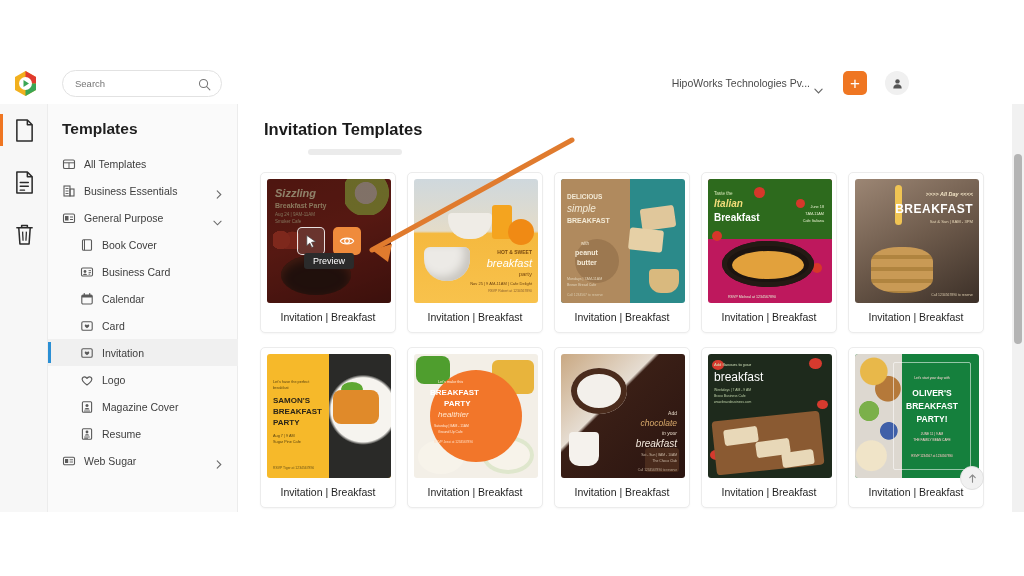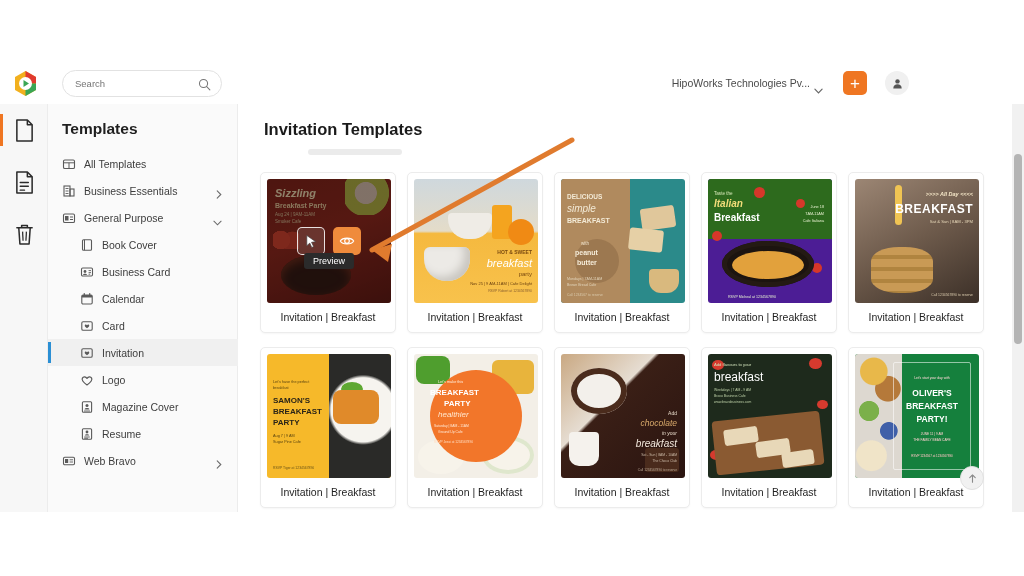--- a/index.html
+++ b/index.html
@@ -206,21 +206,21 @@
   .th3 .left { position:absolute; left:0; top:0; width:56%; height:100%; background:#b08a5e; }
   .th3 .circ { position:absolute; left:14px; top:60px; width:44px;height:44px;
      border-radius:50%; background:#9c7850;}
   .th3 .bread1{ position:absolute; right:10px; top:28px; width:34px;height:22px;
      background:#e0c79b; border-radius:3px; transform:rotate(-8deg);}
   .th3 .bread2{ position:absolute; right:22px; top:50px; width:34px;height:22px;
      background:#e6d0a6; border-radius:3px; transform:rotate(6deg);}
   .th3 .jar   { position:absolute; right:6px; bottom:10px; width:30px;height:24px;
      background:#d9b97e; border-radius:4px 4px 12px 12px;}
 
-  .th4 { background: #4c1d95; }
+  .th4 { background: #be185d; }
   .th4 .band { position:absolute; left:0; top:0; width:100%; height:48%; background:#2d6a1d; }
   .th4 .pasta{ position:absolute; left:14px; bottom:16px; width:92px;height:46px;
      border-radius:50%; background:#1c1410;
      box-shadow: inset 0 0 0 5px #241a14;}
   .th4 .pasta::after{ content:""; position:absolute; left:10px; top:10px; width:72px;height:28px;
      border-radius:50%; background:#e2a13c;}
   .th4 .tom  { position:absolute; border-radius:50%; background:#d6372a; }
 
   .th5 { background: linear-gradient(150deg,#9c8674 0%,#6d5a4b 50%,#3b2f27 100%); }
   .th5 .stack{ position:absolute; left:16px; bottom:10px; width:62px;height:46px;
@@ -492,21 +492,21 @@
         </div>
         <div class="nav-item">
           <span class="nav-ico">
             <svg width="14" height="14" viewBox="0 0 14 14">
               <rect x="1.5" y="3.2" width="11" height="7.6" rx="1.2" fill="none" stroke="#5a5a5a" stroke-width="1.1"></rect>
               <rect x="3" y="5" width="3.2" height="4" fill="#5a5a5a"></rect>
               <line x1="7.6" y1="5.8" x2="11" y2="5.8" stroke="#5a5a5a" stroke-width=".9"></line>
               <line x1="7.6" y1="8" x2="11" y2="8" stroke="#5a5a5a" stroke-width=".9"></line>
             </svg>
           </span>
-          <span class="nav-label">Web Bravo</span>
+          <span class="nav-label">Web Sugar</span>
           <span class="nav-arrow"><svg width="6" height="9" viewBox="0 0 6 10">
               <path d="M1 1 L5 5 L1 9" fill="none" stroke="#6a6a6a" stroke-width="1.2" stroke-linecap="round"></path>
             </svg></span>
         </div>
       </div>
   </div>
 
   <div class="content">
     <div class="page-title">Invitation Templates</div>
     <div class="title-underbar"></div>

